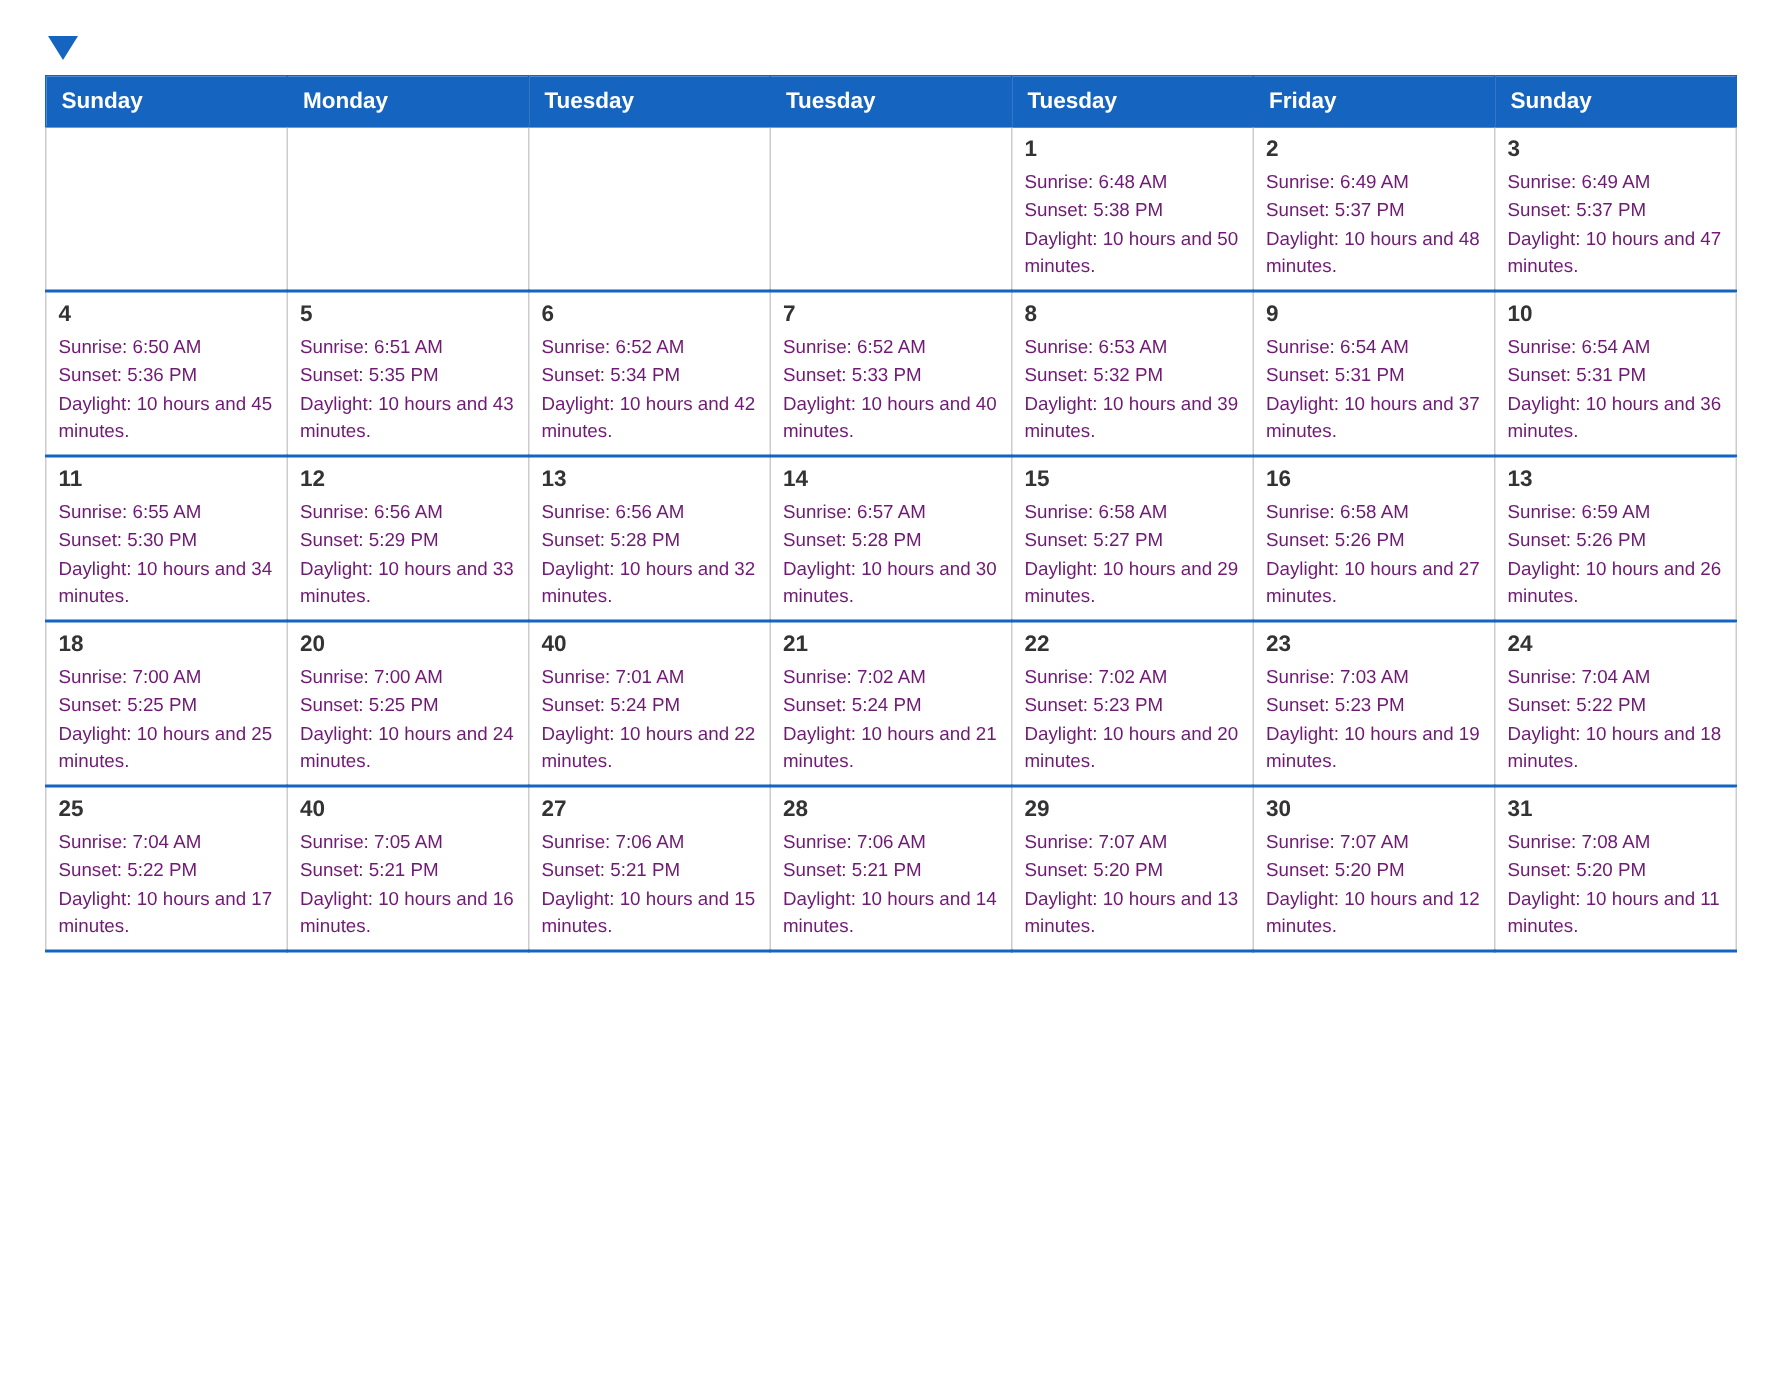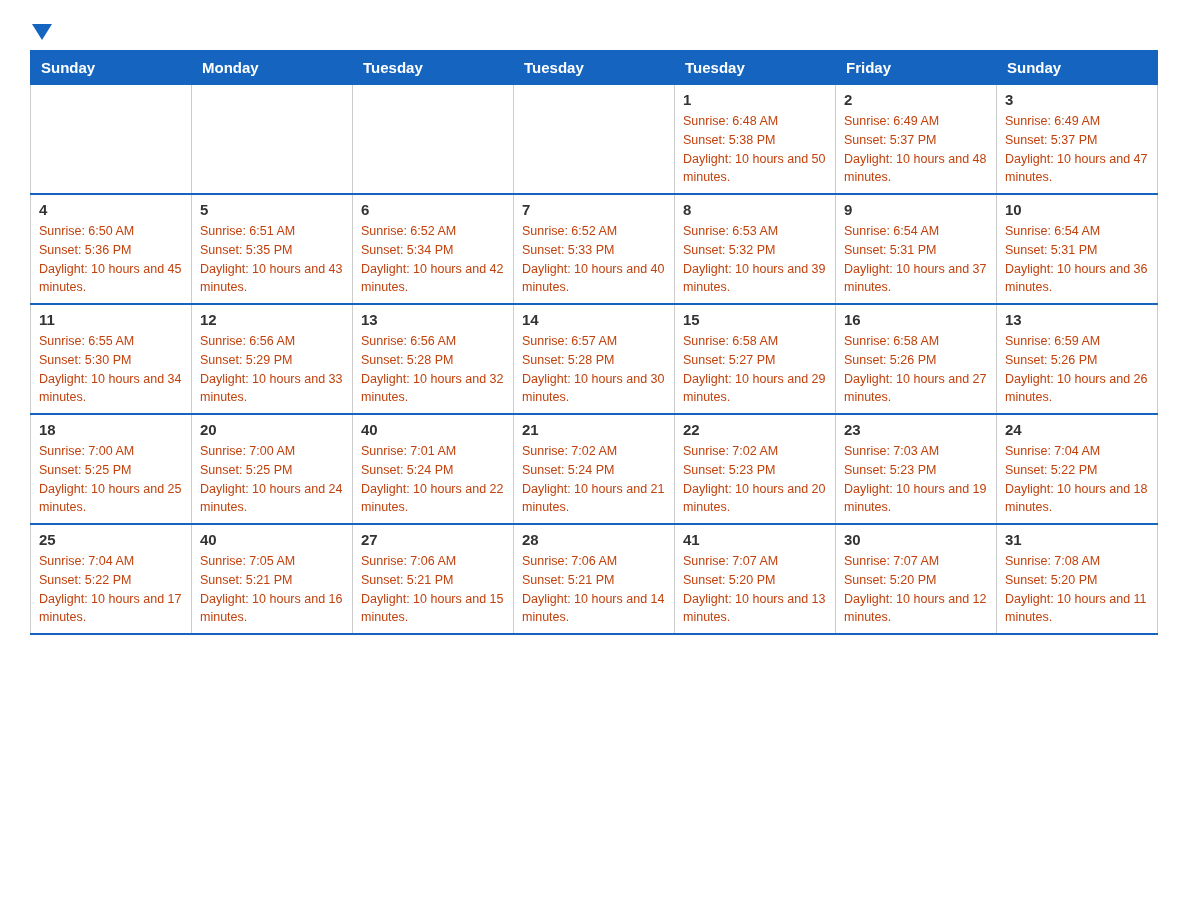--- a/index.html
+++ b/index.html
@@ -80,21 +80,21 @@
       border-bottom: 2px solid #1565c0;
     }
     .day-number {
       font-size: 15px;
       font-weight: bold;
       color: #333;
       margin-bottom: 4px;
     }
     .day-info {
       font-size: 12.5px;
-      color: #c2410c;
+      color: #701a75;
       line-height: 1.5;
     }
     .empty-cell {
       background: #fff;
     }
   </style>
 </head>
 <body>
 
 <div class="header">
@@ -245,21 +245,21 @@
         </td>
         <td>
           <div class="day-number">27</div>
           <div class="day-info">Sunrise: 7:06 AM<br>Sunset: 5:21 PM<br>Daylight: 10 hours and 15 minutes.</div>
         </td>
         <td>
           <div class="day-number">28</div>
           <div class="day-info">Sunrise: 7:06 AM<br>Sunset: 5:21 PM<br>Daylight: 10 hours and 14 minutes.</div>
         </td>
         <td>
-          <div class="day-number">41</div>
+          <div class="day-number">29</div>
           <div class="day-info">Sunrise: 7:07 AM<br>Sunset: 5:20 PM<br>Daylight: 10 hours and 13 minutes.</div>
         </td>
         <td>
           <div class="day-number">30</div>
           <div class="day-info">Sunrise: 7:07 AM<br>Sunset: 5:20 PM<br>Daylight: 10 hours and 12 minutes.</div>
         </td>
         <td>
           <div class="day-number">31</div>
           <div class="day-info">Sunrise: 7:08 AM<br>Sunset: 5:20 PM<br>Daylight: 10 hours and 11 minutes.</div>
         </td>

